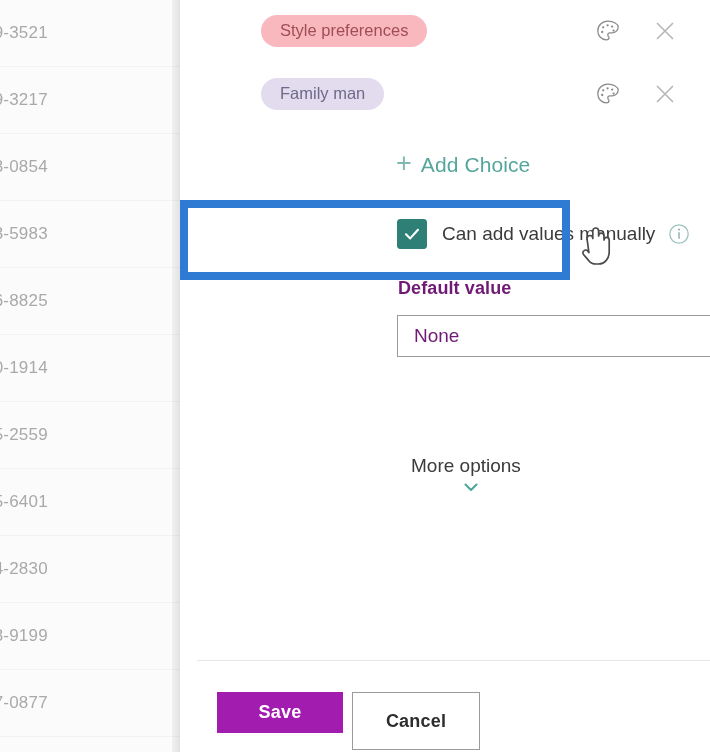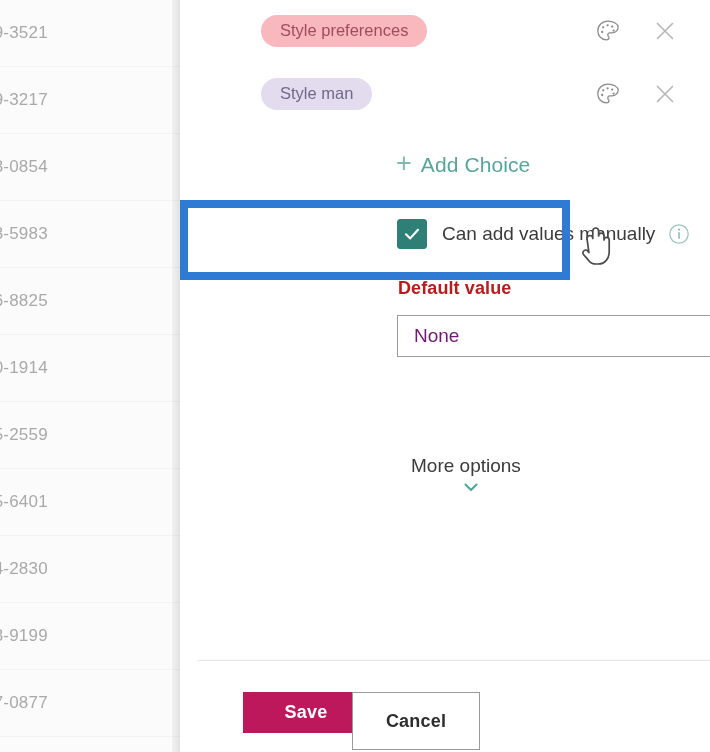--- a/index.html
+++ b/index.html
@@ -167,21 +167,21 @@
     display: flex;
     align-items: center;
   }
 
   
   #default-value-label {
     position: absolute;
     left: 218px;
     top: 278px;
     font-size: 18px;
-    color: #b91c1c;
+    color: #701a75;
     font-weight: bold;
     letter-spacing: 0.1px;
   }
   #default-select {
     position: absolute;
     left: 217px;
     top: 315px;
     width: 458px;
     height: 42px;
     border: 1.4px solid #9a9a9a;
@@ -226,29 +226,28 @@
     width: 513px;
     height: 1px;
     background: #e6e6e6;
   }
   #btn-save {
     position: absolute;
     left: 37px;
     top: 692px;
     width: 126px;
     height: 41px;
-    background: #be185d;
+    background: #a21caf;
     border: none;
     color: #ffffff;
     font-size: 18px;
     font-weight: bold;
     font-family: "Liberation Sans", sans-serif;
     cursor: pointer;
     letter-spacing: 0.2px;
-    margin-left: 26px;
   }
   #btn-cancel {
     position: absolute;
     left: 172px;
     top: 692px;
     width: 128px;
     height: 58px;
     background: #ffffff;
     border: 1.4px solid #9b9b9b;
     color: #2d2d2d;
@@ -328,21 +327,21 @@
             </svg>
           </span>
           <span class="close-icon">
             <svg width="26" height="26" viewBox="0 0 26 26">
               <path d="M5.5 5.5 L20.5 20.5 M20.5 5.5 L5.5 20.5" stroke="#b8b8b8" stroke-width="1.7" stroke-linecap="round"></path>
             </svg>
           </span>
         </div>
       </div>
       <div class="choice-row" style="top: 71px;">
-        <span class="pill" style="background: rgb(226, 220, 238); color: rgb(111, 106, 138);">Style man</span>
+        <span class="pill" style="background: rgb(226, 220, 238); color: rgb(111, 106, 138);">Family man</span>
         <div class="row-icons">
           <span class="palette-icon">
             <svg width="26" height="26" viewBox="0 0 26 26">
               <path d="M13 3.2 C7.0 3.2 2.8 7.4 2.8 12.7 c0 5.2 3.9 9.2 8.6 9.2 1.6 0 2.6-0.9 2.6-2.1 0-0.6-0.25-1.05-0.6-1.45 -0.33-0.4-0.6-0.82-0.6-1.4 0-1.15 0.95-2.05 2.15-2.05 h2.1 c3.4 0 6.1-2.6 6.1-6.0 C23.1 6.2 18.6 3.2 13 3.2 Z" fill="none" stroke="#8a8a8a" stroke-width="1.25"></path>
               <circle cx="8.2" cy="9.3" r="1.15" fill="#8a8a8a"></circle>
               <circle cx="12.6" cy="7.3" r="1.15" fill="#8a8a8a"></circle>
               <circle cx="17.2" cy="8.6" r="1.15" fill="#8a8a8a"></circle>
               <circle cx="18.6" cy="12.6" r="1.15" fill="#8a8a8a"></circle>
               <circle cx="7.2" cy="14.0" r="1.15" fill="#8a8a8a"></circle>
             </svg>

